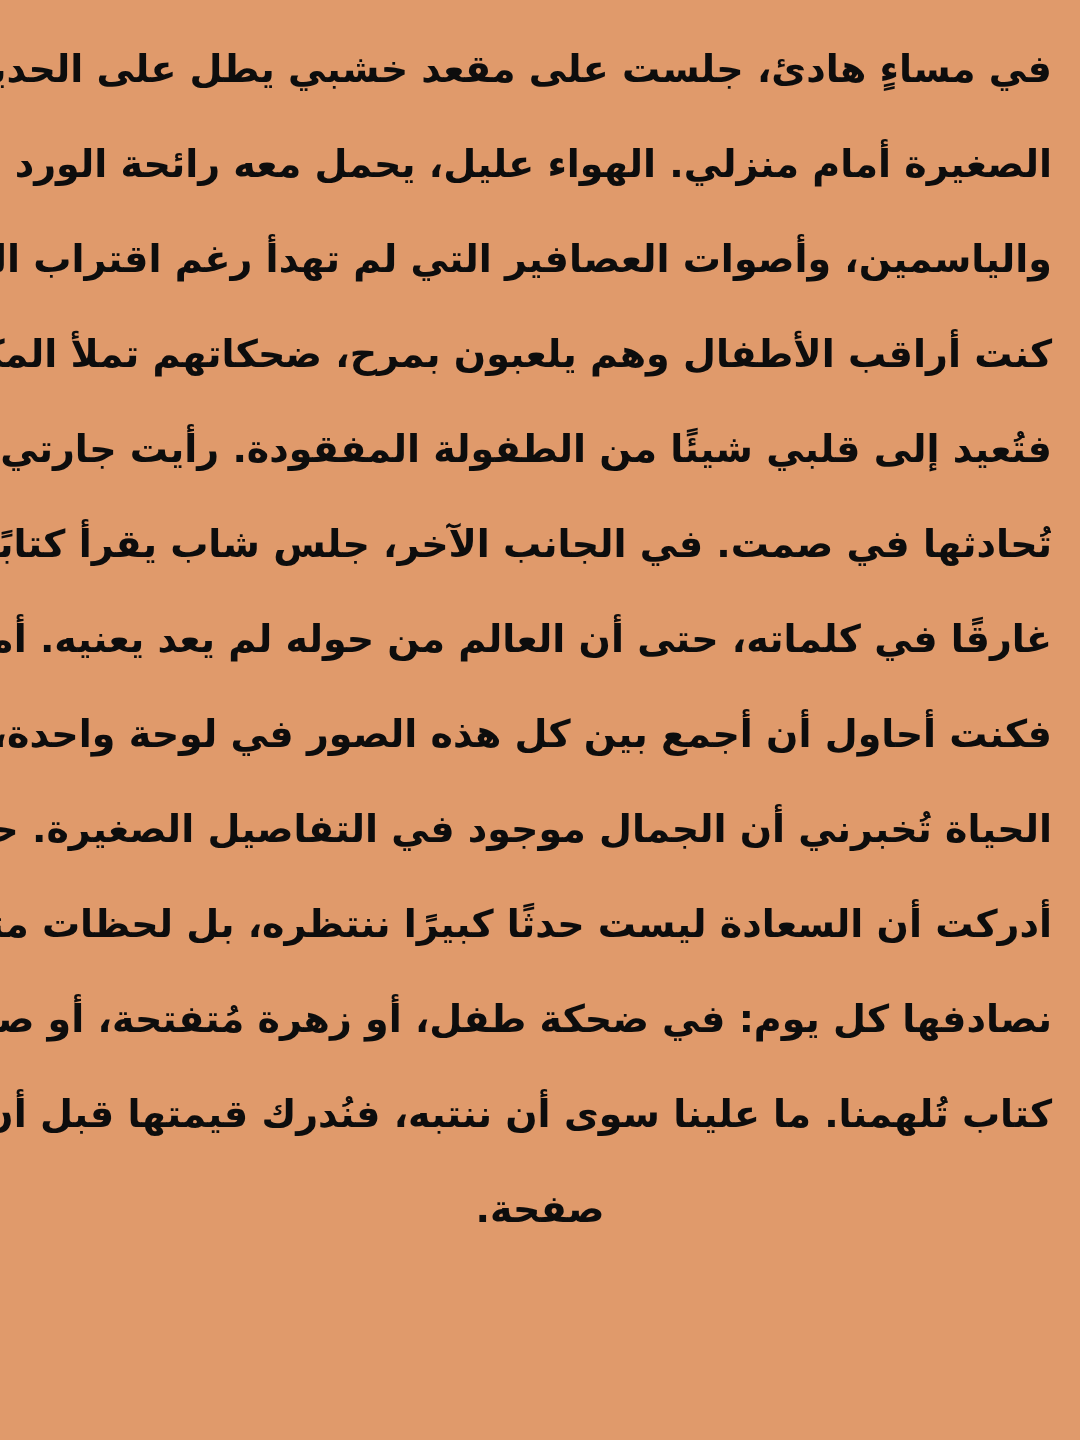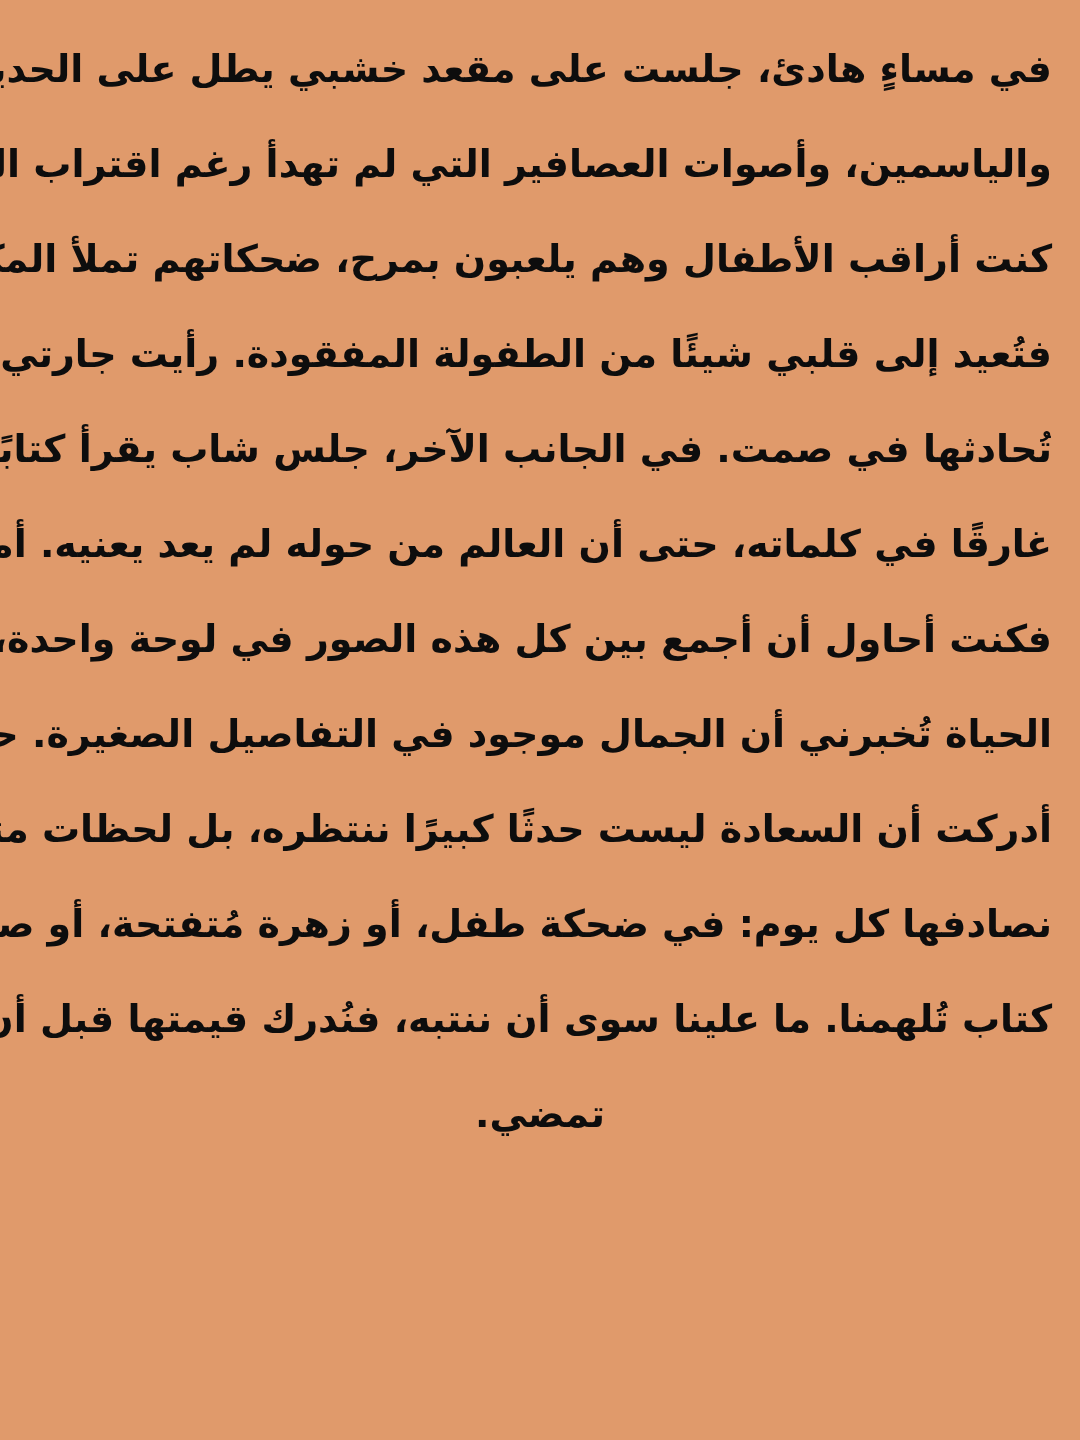--- a/index.html
+++ b/index.html
@@ -30,25 +30,26 @@
     white-space: nowrap;
     letter-spacing: 0;
   }
 </style>
 </head>
 <body style="background-color: rgb(224, 154, 107);">
 
 <div class="page" style="color: rgb(13, 13, 13);">
   <div class="text-block">
       <div class="line">في مساءٍ هادئ، جلست على مقعد خشبي يطل على الحديقة</div>
+      <div class="line">الصغيرة أمام منزلي. الهواء عليل، يحمل معه رائحة الورد</div>
       <div class="line">والياسمين، وأصوات العصافير التي لم تهدأ رغم اقتراب الليل.</div>
       <div class="line">كنت أراقب الأطفال وهم يلعبون بمرح، ضحكاتهم تملأ المكان،</div>
       <div class="line">فتُعيد إلى قلبي شيئًا من الطفولة المفقودة. رأيت جارتي العجوز</div>
       <div class="line">تُحادثها في صمت. في الجانب الآخر، جلس شاب يقرأ كتابًا،</div>
       <div class="line">غارقًا في كلماته، حتى أن العالم من حوله لم يعد يعنيه. أما أنا،</div>
       <div class="line">فكنت أحاول أن أجمع بين كل هذه الصور في لوحة واحدة، كأن</div>
       <div class="line">الحياة تُخبرني أن الجمال موجود في التفاصيل الصغيرة. حينها</div>
       <div class="line">أدركت أن السعادة ليست حدثًا كبيرًا ننتظره، بل لحظات متفرقة</div>
       <div class="line">نصادفها كل يوم: في ضحكة طفل، أو زهرة مُتفتحة، أو صفحة</div>
       <div class="line">كتاب تُلهمنا. ما علينا سوى أن ننتبه، فنُدرك قيمتها قبل أن</div>
-      <div class="line">تمضي.</div>
+      <div class="line">صفحة.</div>
     </div>
 </div>
 
 </body></html>

